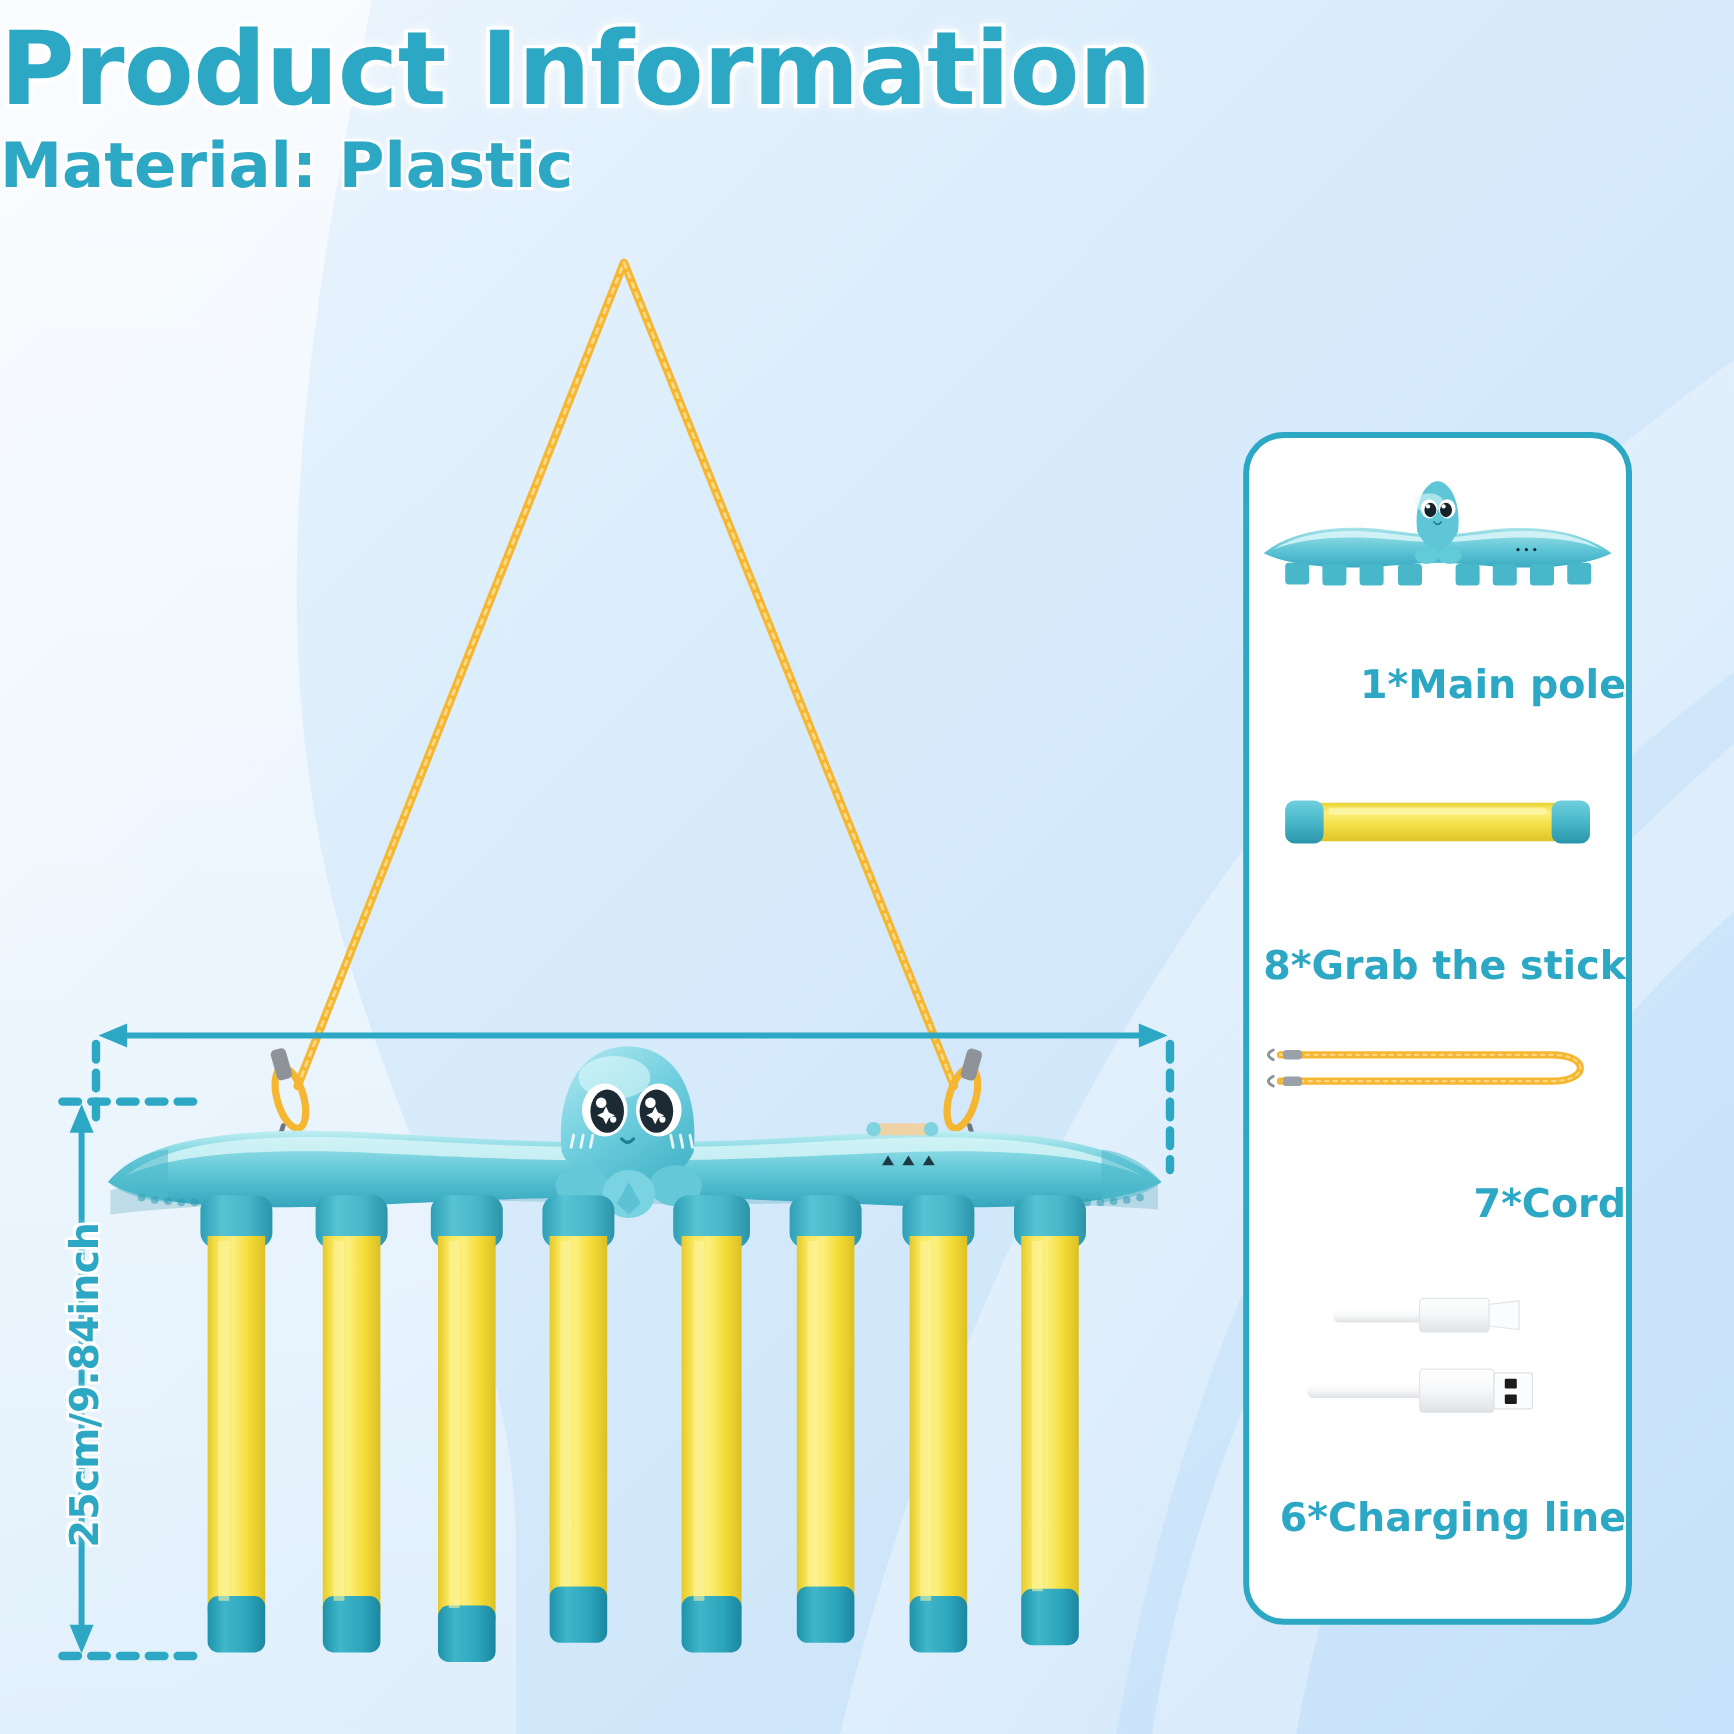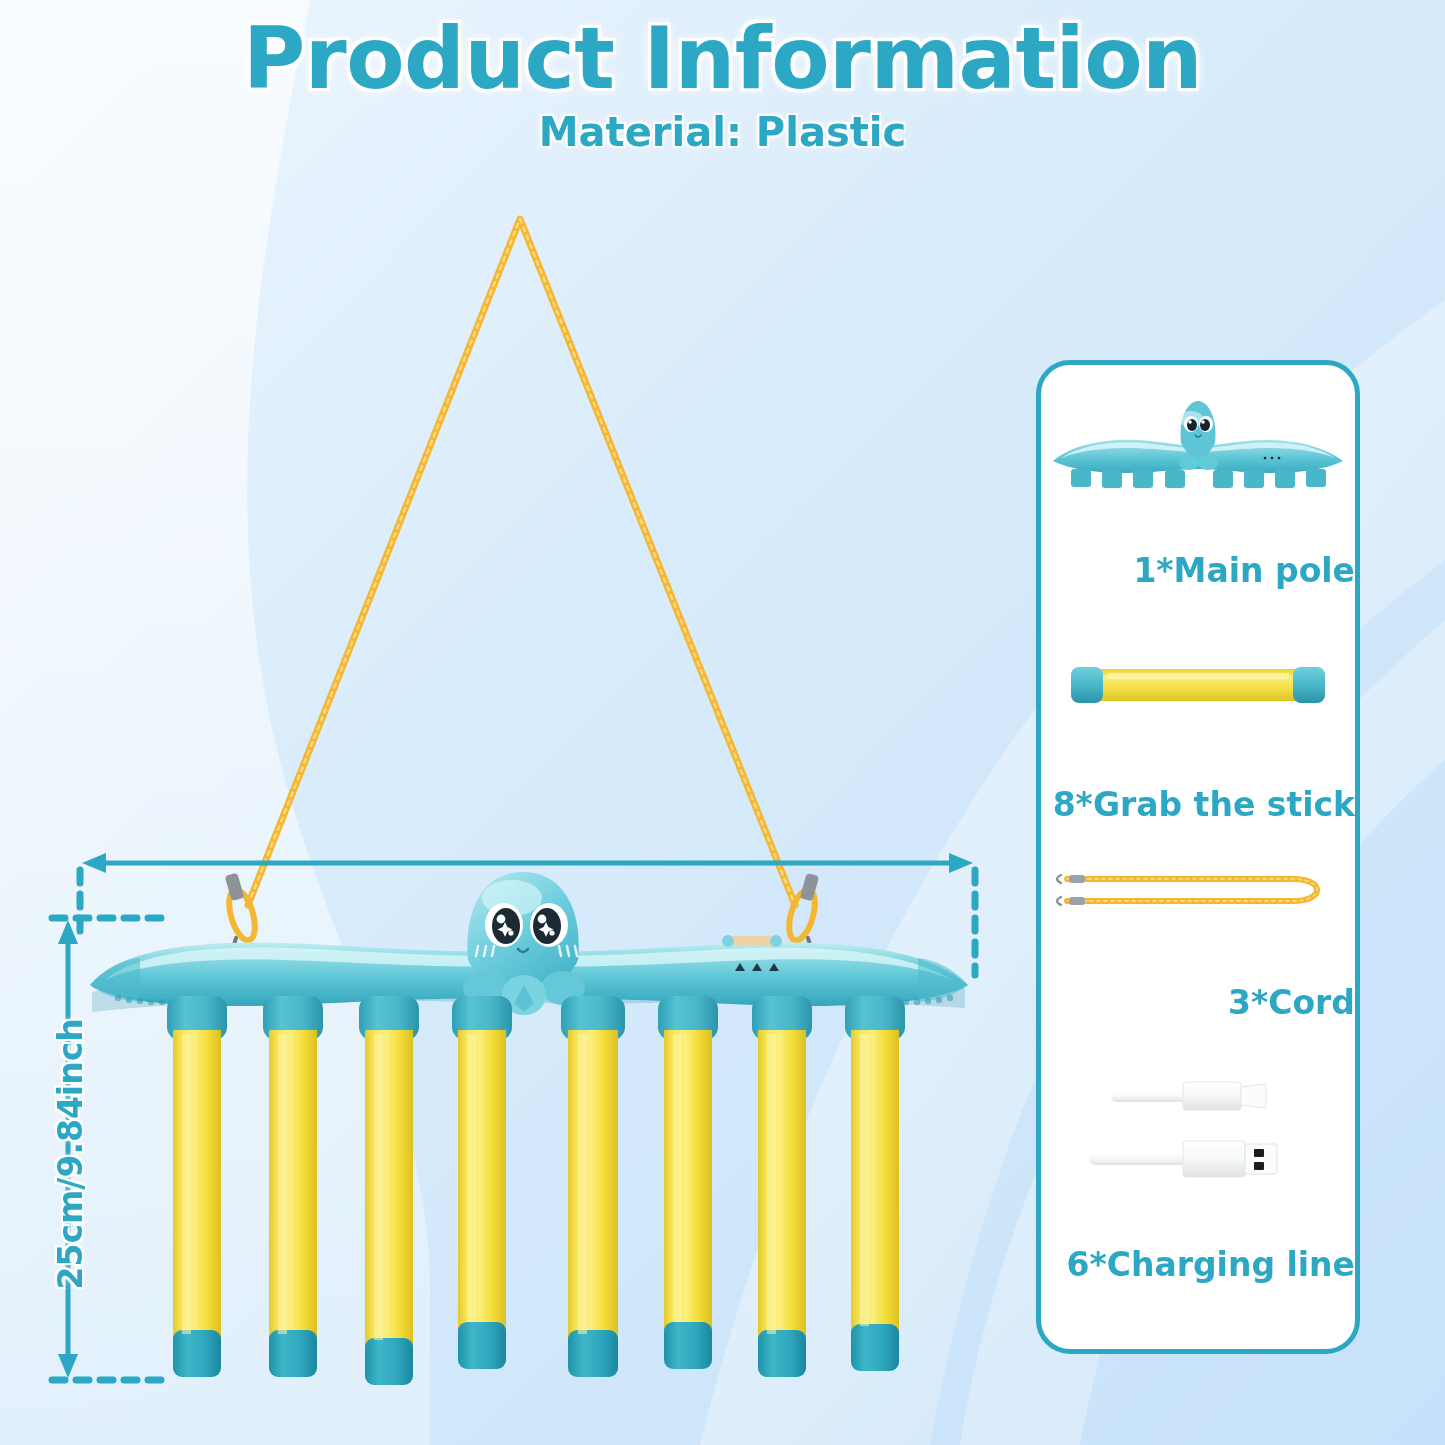--- a/index.html
+++ b/index.html
@@ -16,39 +16,39 @@
     overflow:hidden;
     background: linear-gradient(160deg,#eaf4fd 0%,#dceefb 22%,#cfe6fa 55%,#c6e1f9 78%,#d4eafb 100%);
   }
 
   
   .bg-svg { position:absolute; inset:0; width:1445px; height:1445px; }
 
   
   .title-wrap {
     position:absolute; top:16px; left:0; width:1445px;
-    text-align:center; z-index:6;
+    text-align:left; z-index:6;
   }
   .title {
     font-family:"DejaVu Sans", sans-serif;
     font-weight:bold;
     font-size:85px;
     line-height:1.0;
     color:#2CA8C4;
     letter-spacing:-0.5px;
     text-shadow:
       -3px -3px 0 #ffffff, 3px -3px 0 #ffffff,
       -3px 3px 0 #ffffff, 3px 3px 0 #ffffff,
       0 0 9px #ffffff, 0 0 14px #ffffff;
   }
   .subtitle {
     margin-top:8px;
     font-family:"DejaVu Sans", sans-serif;
     font-weight:bold;
-    font-size:40px;
+    font-size:52px;
     color:#2CA8C4;
     text-shadow:
       -2px -2px 0 #ffffff, 2px -2px 0 #ffffff,
       -2px 2px 0 #ffffff, 2px 2px 0 #ffffff,
       0 0 7px #ffffff;
   }
 
   
   .dim-width {
     position:absolute;
@@ -424,21 +424,21 @@
     <div class="panel-label lbl-stick">8*Grab the stick</div>
 
     <svg class="panel-fig" style="top:490px;height:70px;" viewBox="0 0 314 70">
       <path d="M26,24 L252,24 C284,24 284,46 252,46 L26,46" fill="none" stroke="#f5b731" stroke-width="6" stroke-linecap="round"></path>
       <path d="M26,24 L252,24 C284,24 284,46 252,46 L26,46" fill="none" stroke="#ffdf93" stroke-width="1.8" stroke-dasharray="3 4" stroke-linecap="round" opacity="0.8"></path>
       <rect x="28" y="20" width="16" height="8" rx="3" fill="#9aa1a8"></rect>
       <rect x="28" y="42" width="16" height="8" rx="3" fill="#9aa1a8"></rect>
       <path d="M20,20 q-8,4 0,8" fill="none" stroke="#8d9399" stroke-width="2.4" stroke-linecap="round"></path>
       <path d="M20,42 q-8,4 0,8" fill="none" stroke="#8d9399" stroke-width="2.4" stroke-linecap="round"></path>
     </svg>
-    <div class="panel-label lbl-cord">3*Cord</div>
+    <div class="panel-label lbl-cord">7*Cord</div>
 
     <svg class="panel-fig" style="top:700px;height:150px;" viewBox="0 0 314 150">
       <defs>
         <linearGradient id="clW" x1="0" y1="0" x2="0" y2="1">
           <stop offset="0%" stop-color="#ffffff"></stop>
           <stop offset="45%" stop-color="#f7f8f9"></stop>
           <stop offset="100%" stop-color="#dfe2e5"></stop>
         </linearGradient>
       </defs>
 

